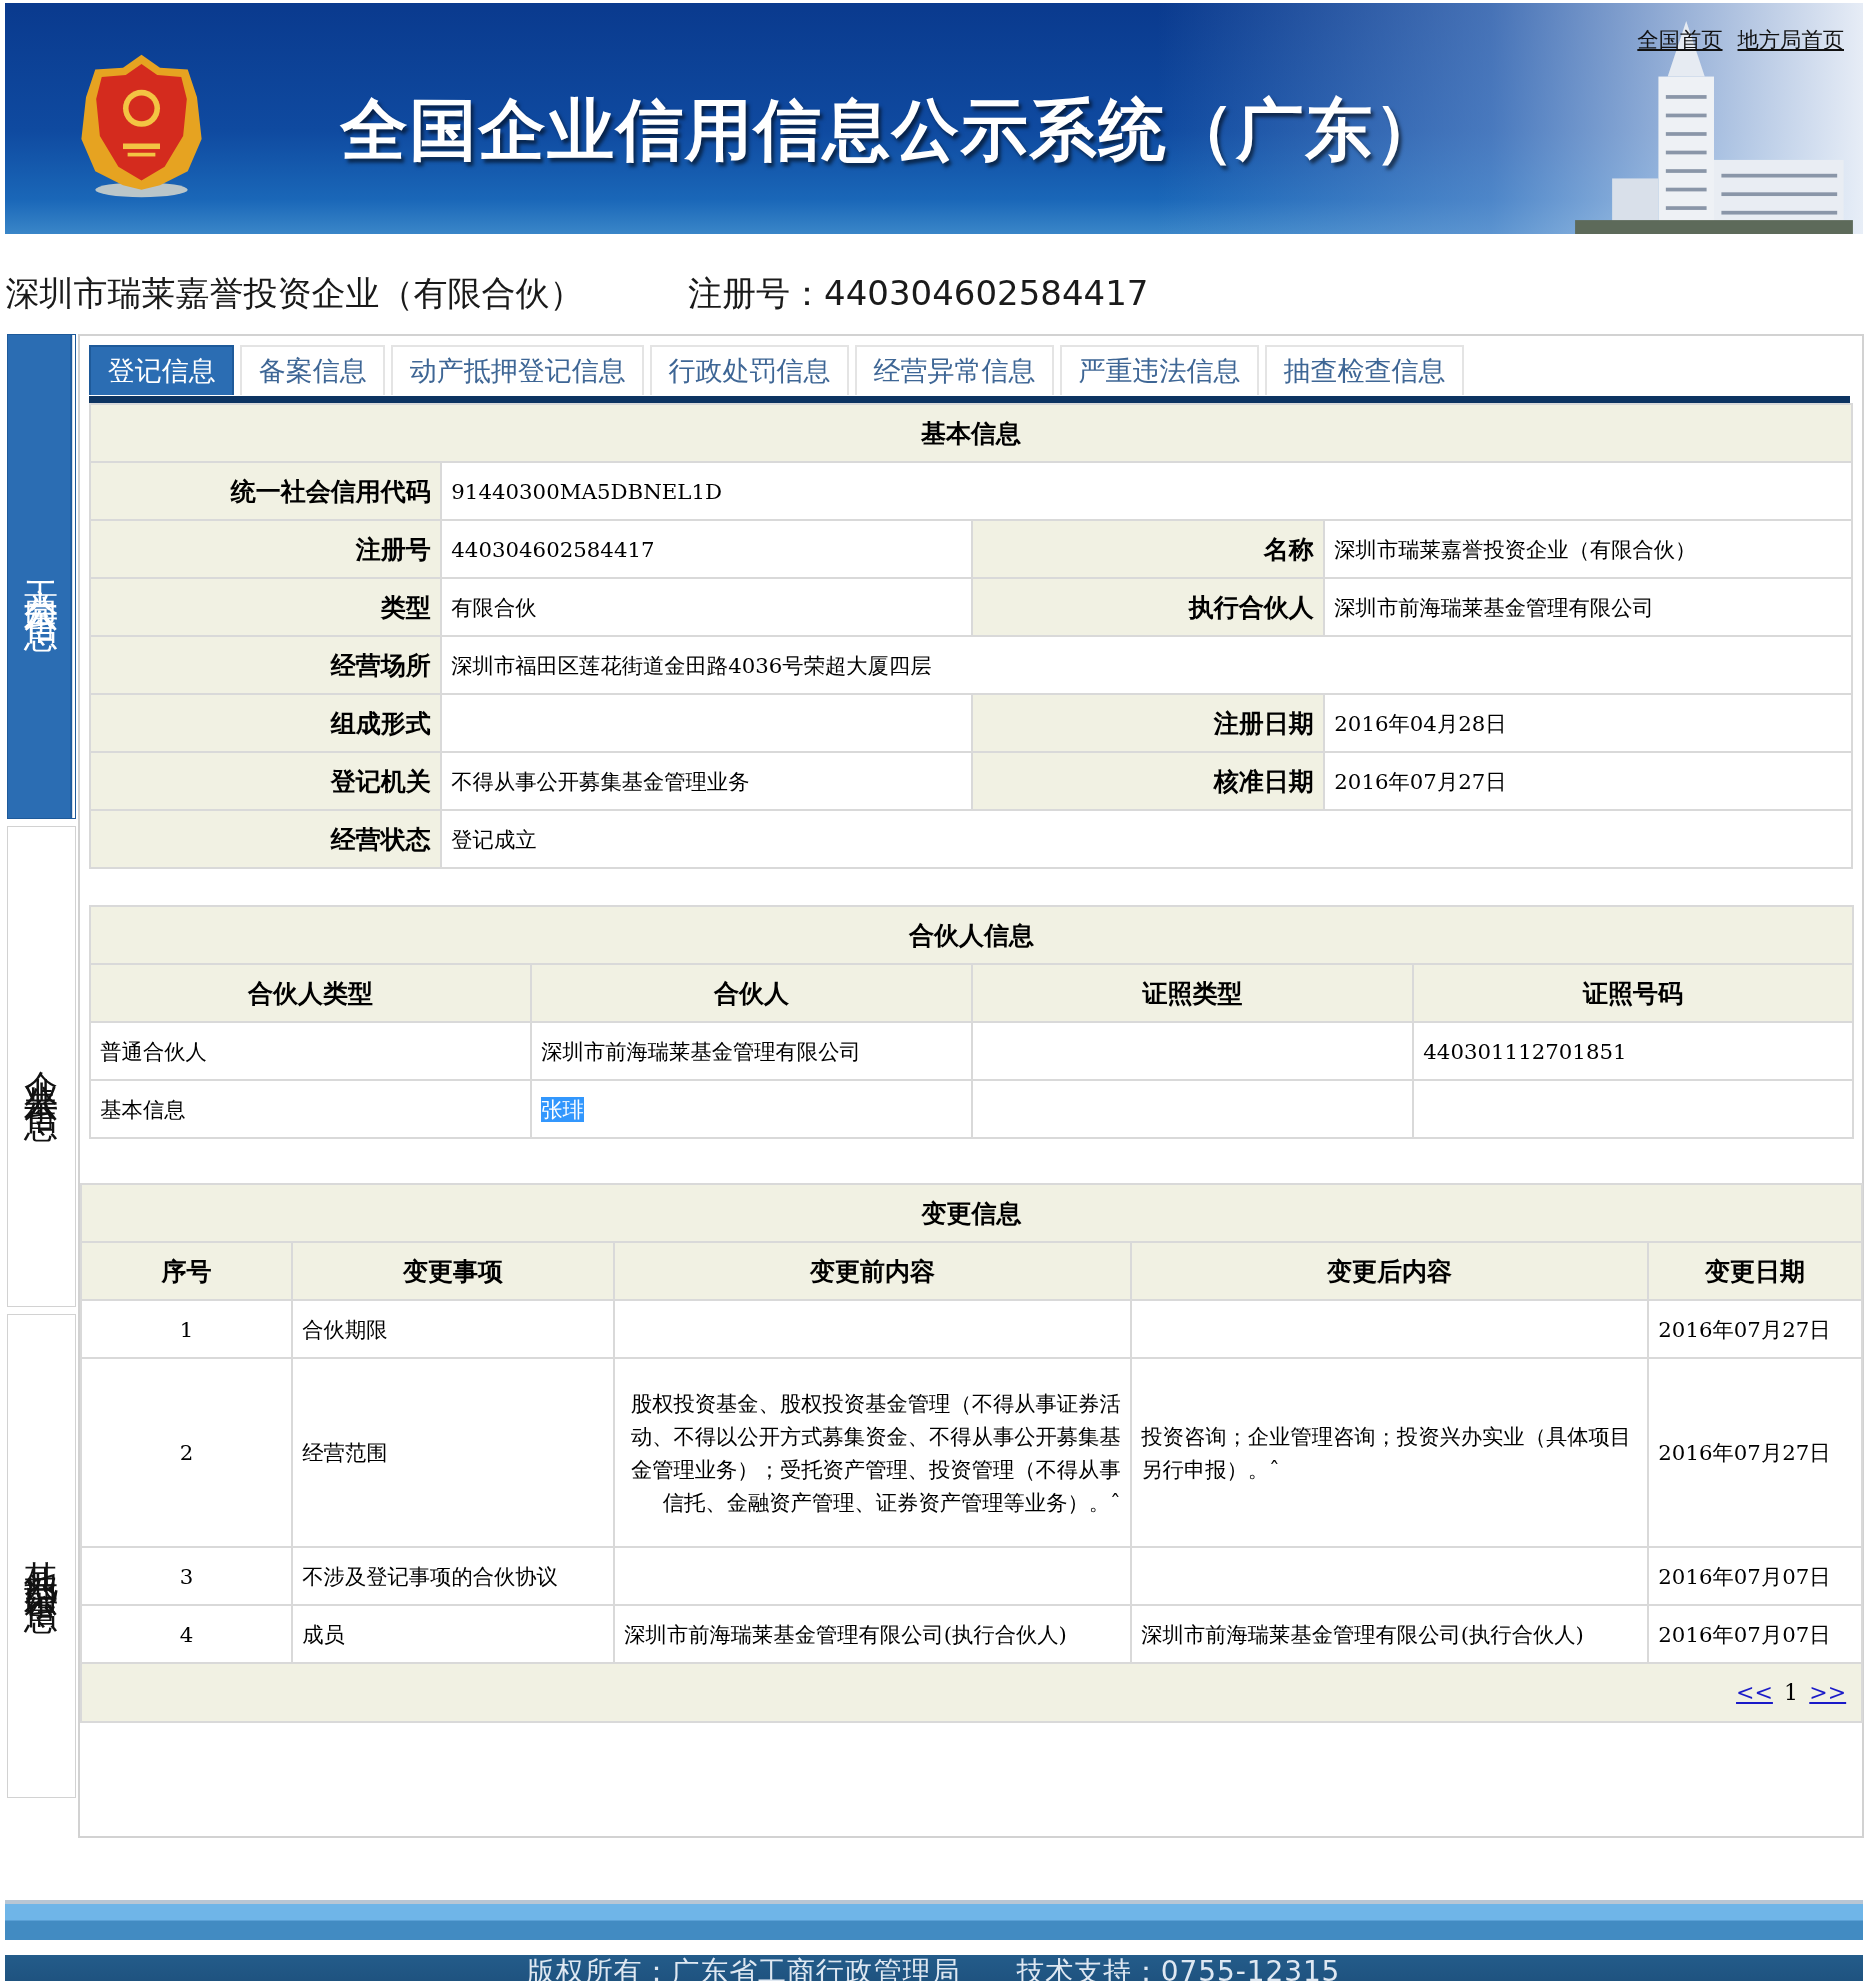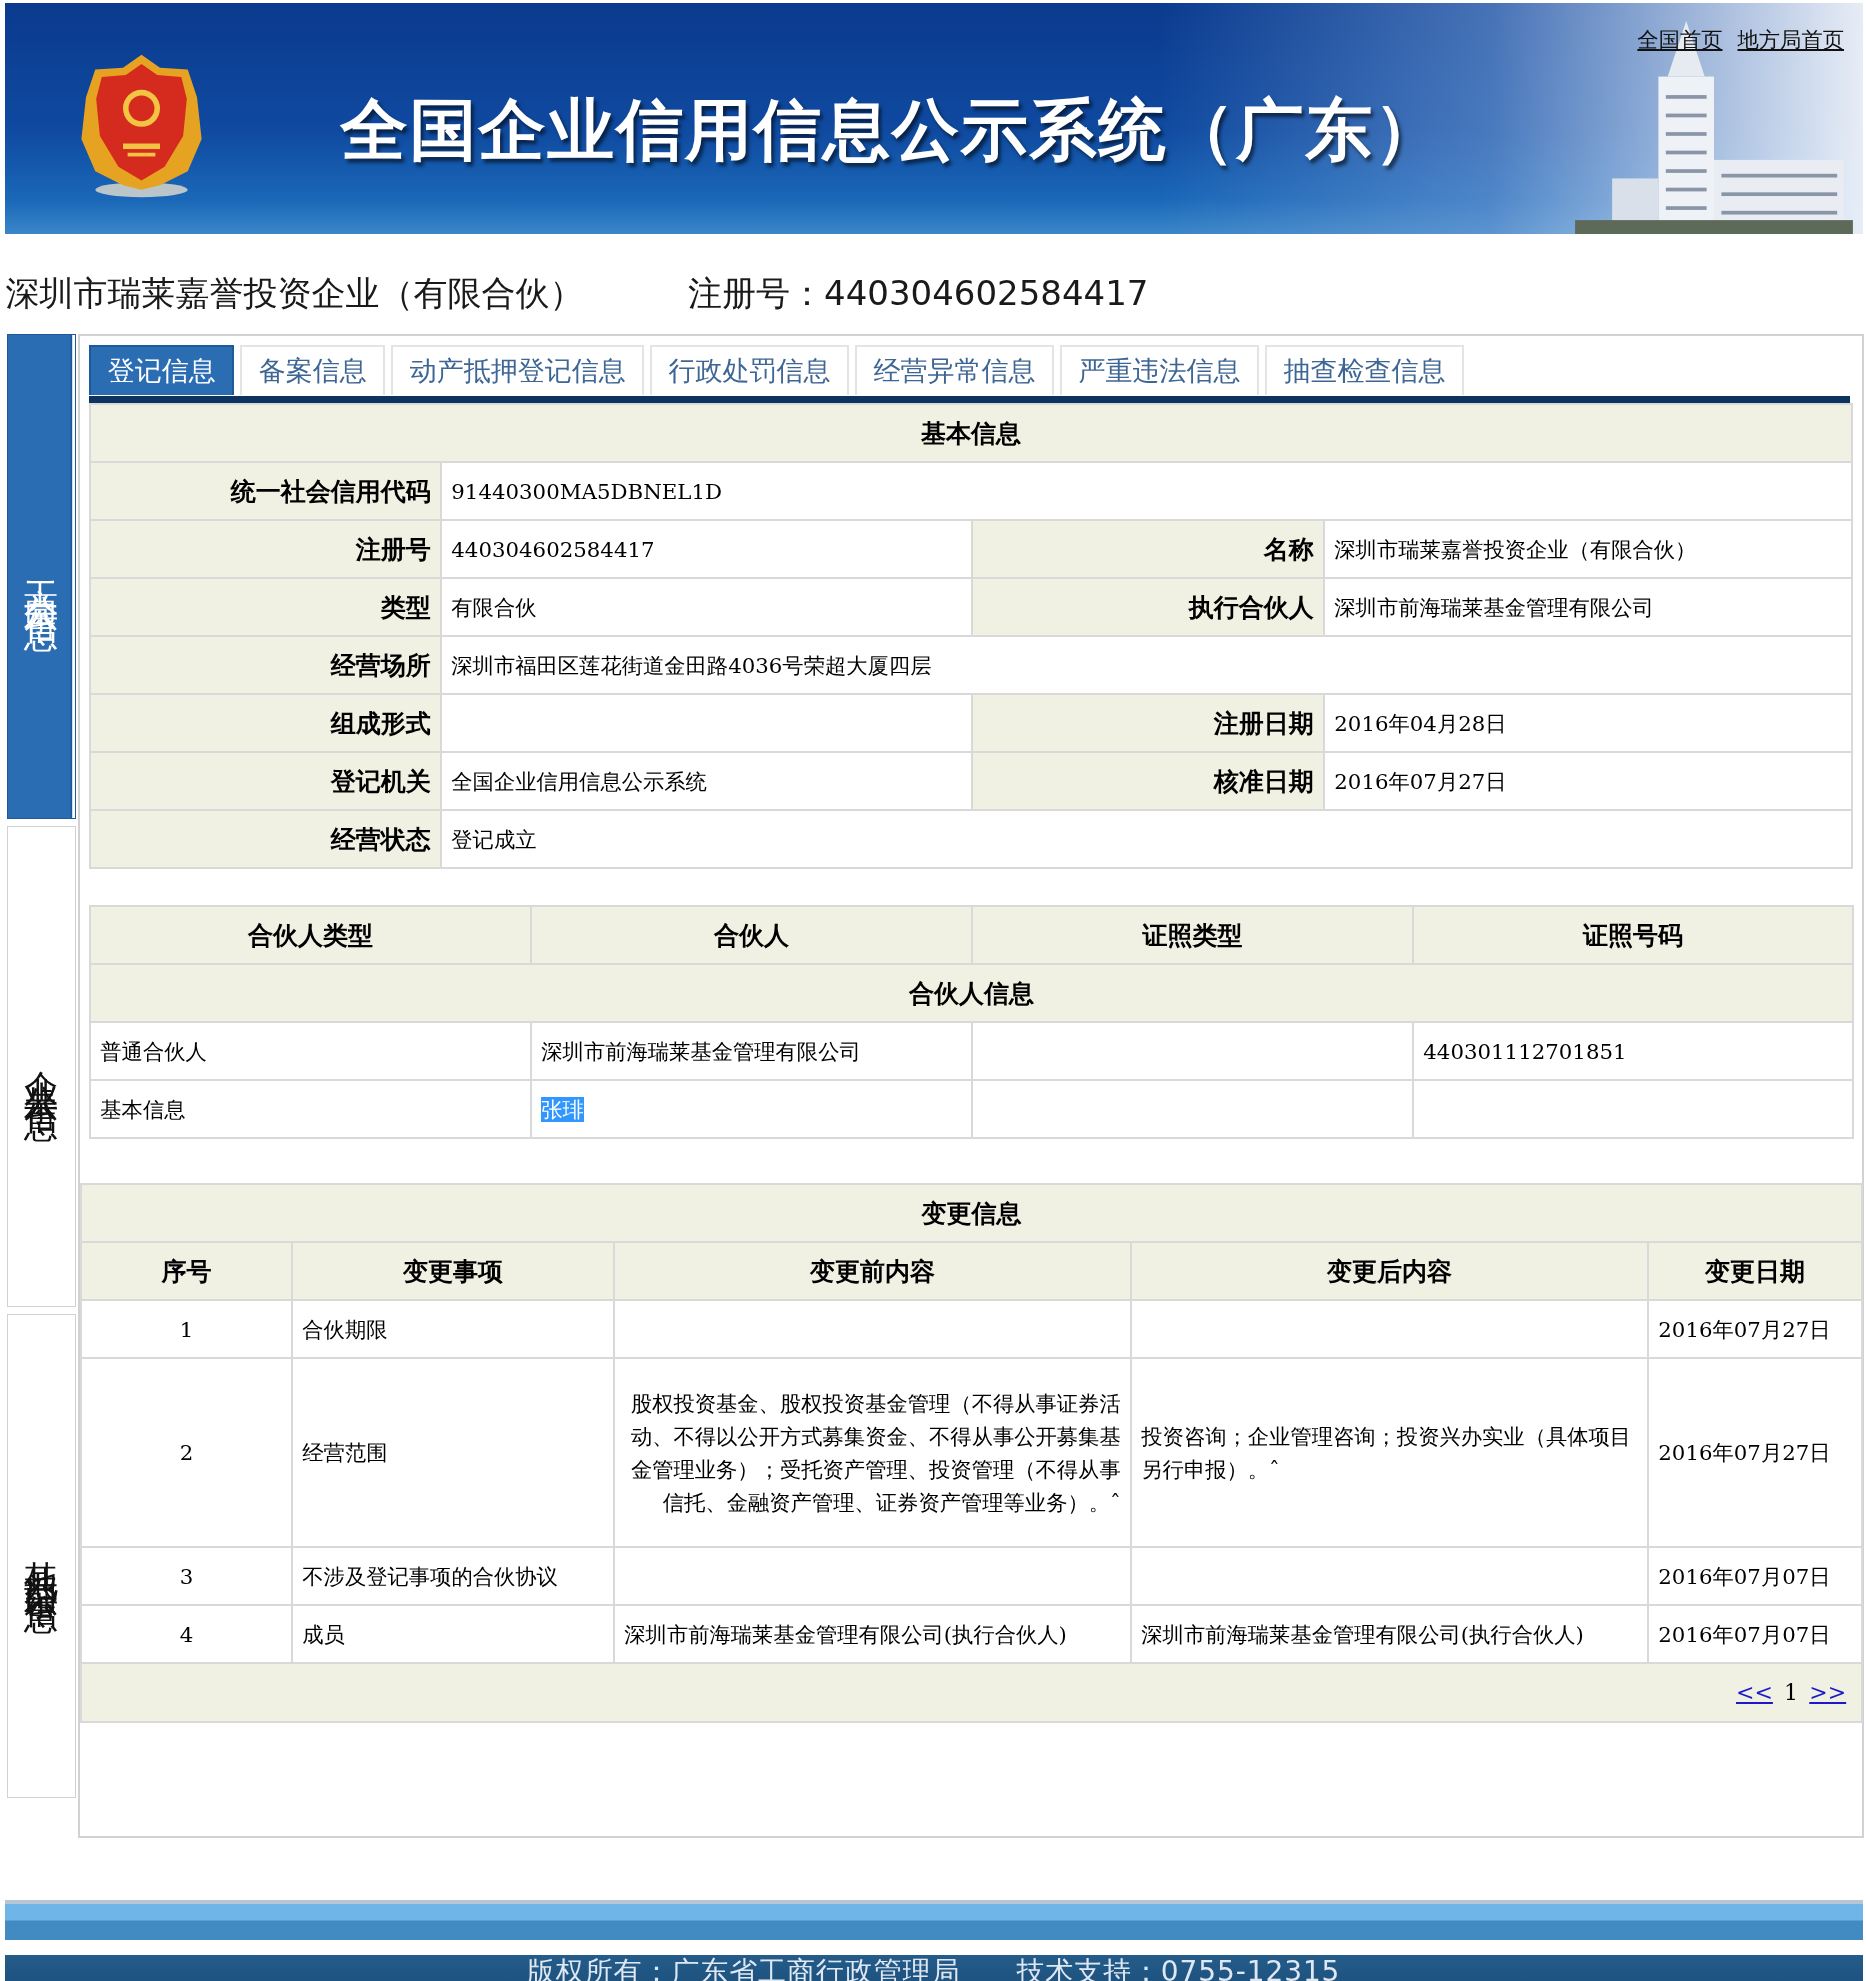--- a/index.html
+++ b/index.html
@@ -179,48 +179,48 @@
     <td class="val" colspan="3">深圳市福田区莲花街道金田路4036号荣超大厦四层</td>
   </tr>
   <tr>
     <td class="lbl">组成形式</td>
     <td class="val"></td>
     <td class="lbl">注册日期</td>
     <td class="val">2016年04月28日</td>
   </tr>
   <tr>
     <td class="lbl">登记机关</td>
-    <td class="val">全国企业信用信息公示系统</td>
+    <td class="val">不得从事公开募集基金管理业务</td>
     <td class="lbl">核准日期</td>
     <td class="val">2016年07月27日</td>
   </tr>
   <tr>
     <td class="lbl">经营状态</td>
     <td class="val" colspan="3">登记成立</td>
   </tr>
 </tbody>
   </table>
 
 <table class="partner" style="left:89px; top:905px; width:1761px;">
   <colgroup>
       <col style="width:441px">
       <col style="width:441px">
       <col style="width:441px">
       <col style="width:440px">
     </colgroup>
   <tbody>
       <tr>
+        <td colspan="4" class="t-title">合伙人信息</td>
+      </tr>
+  <tr>
     <td class="t-head">合伙人类型</td>
     <td class="t-head">合伙人</td>
     <td class="t-head">证照类型</td>
     <td class="t-head">证照号码</td>
   </tr>
-  <tr>
-        <td colspan="4" class="t-title">合伙人信息</td>
-      </tr>
   <tr>
     <td class="val">普通合伙人</td>
     <td class="val">深圳市前海瑞莱基金管理有限公司</td>
     <td class="val"></td>
     <td class="val">440301112701851</td>
   </tr>
   <tr>
     <td class="val">基本信息</td>
     <td class="val"><span class="sel">张琲</span></td>
     <td class="val"></td>

